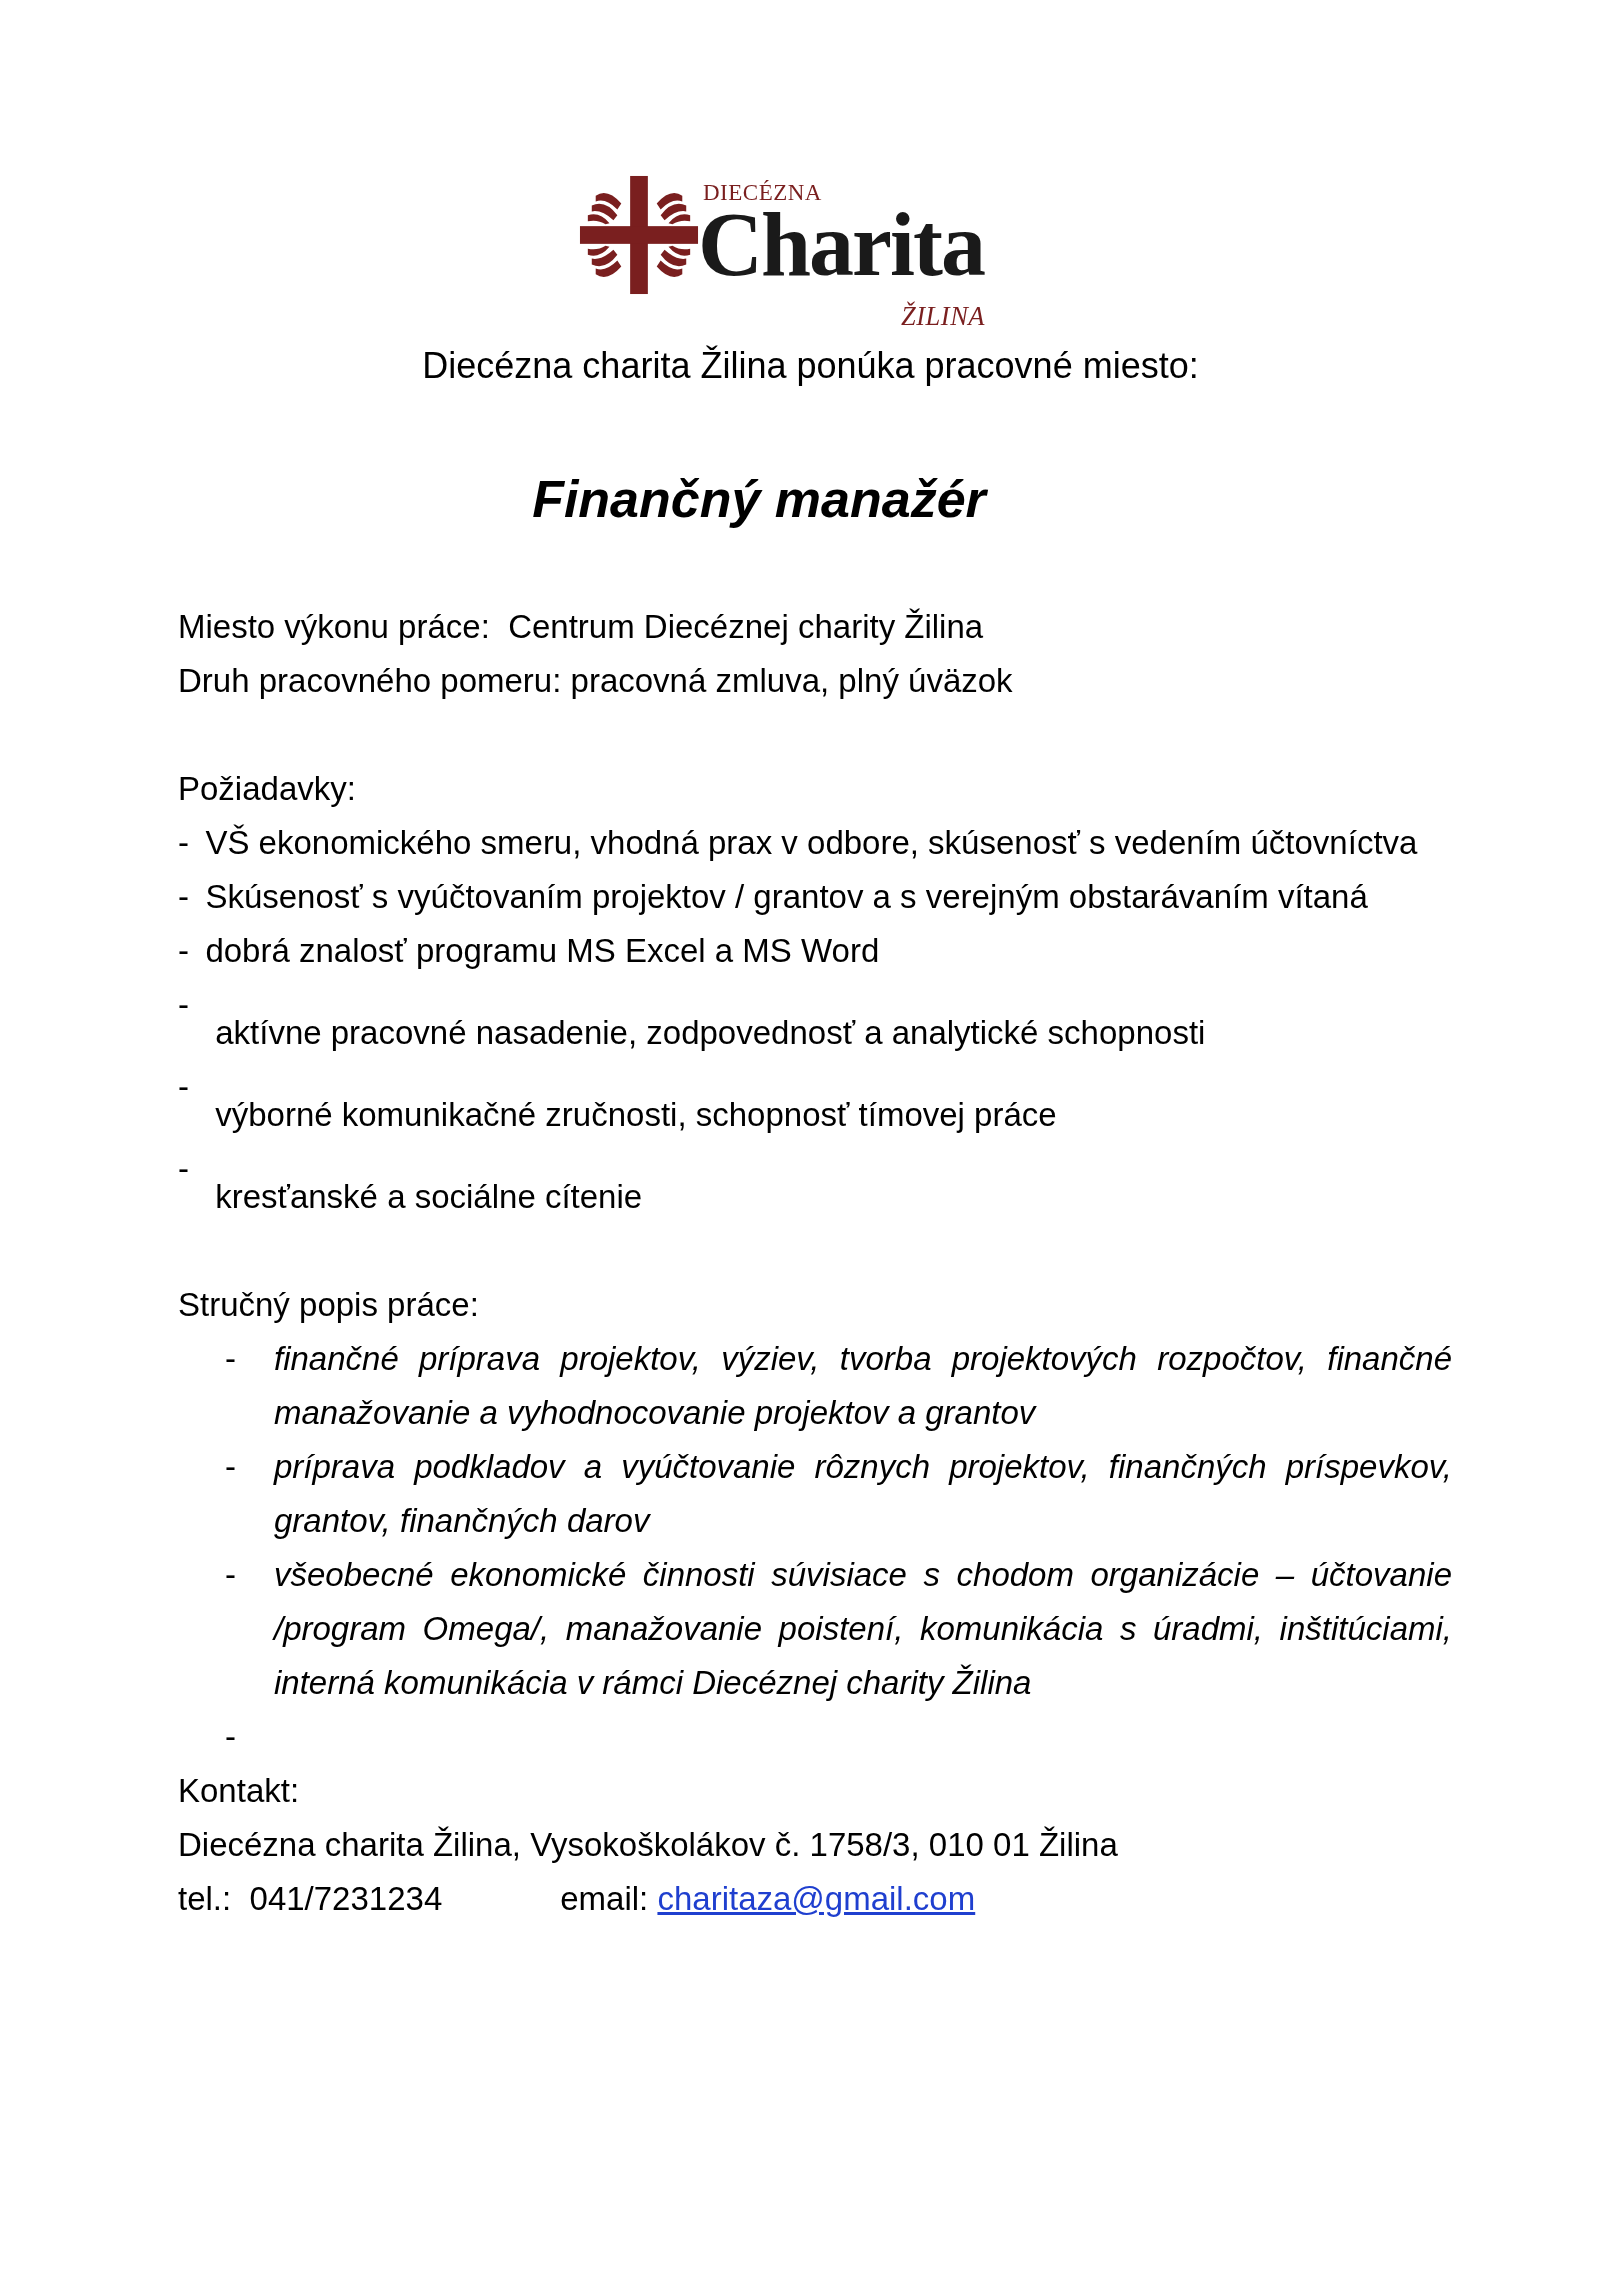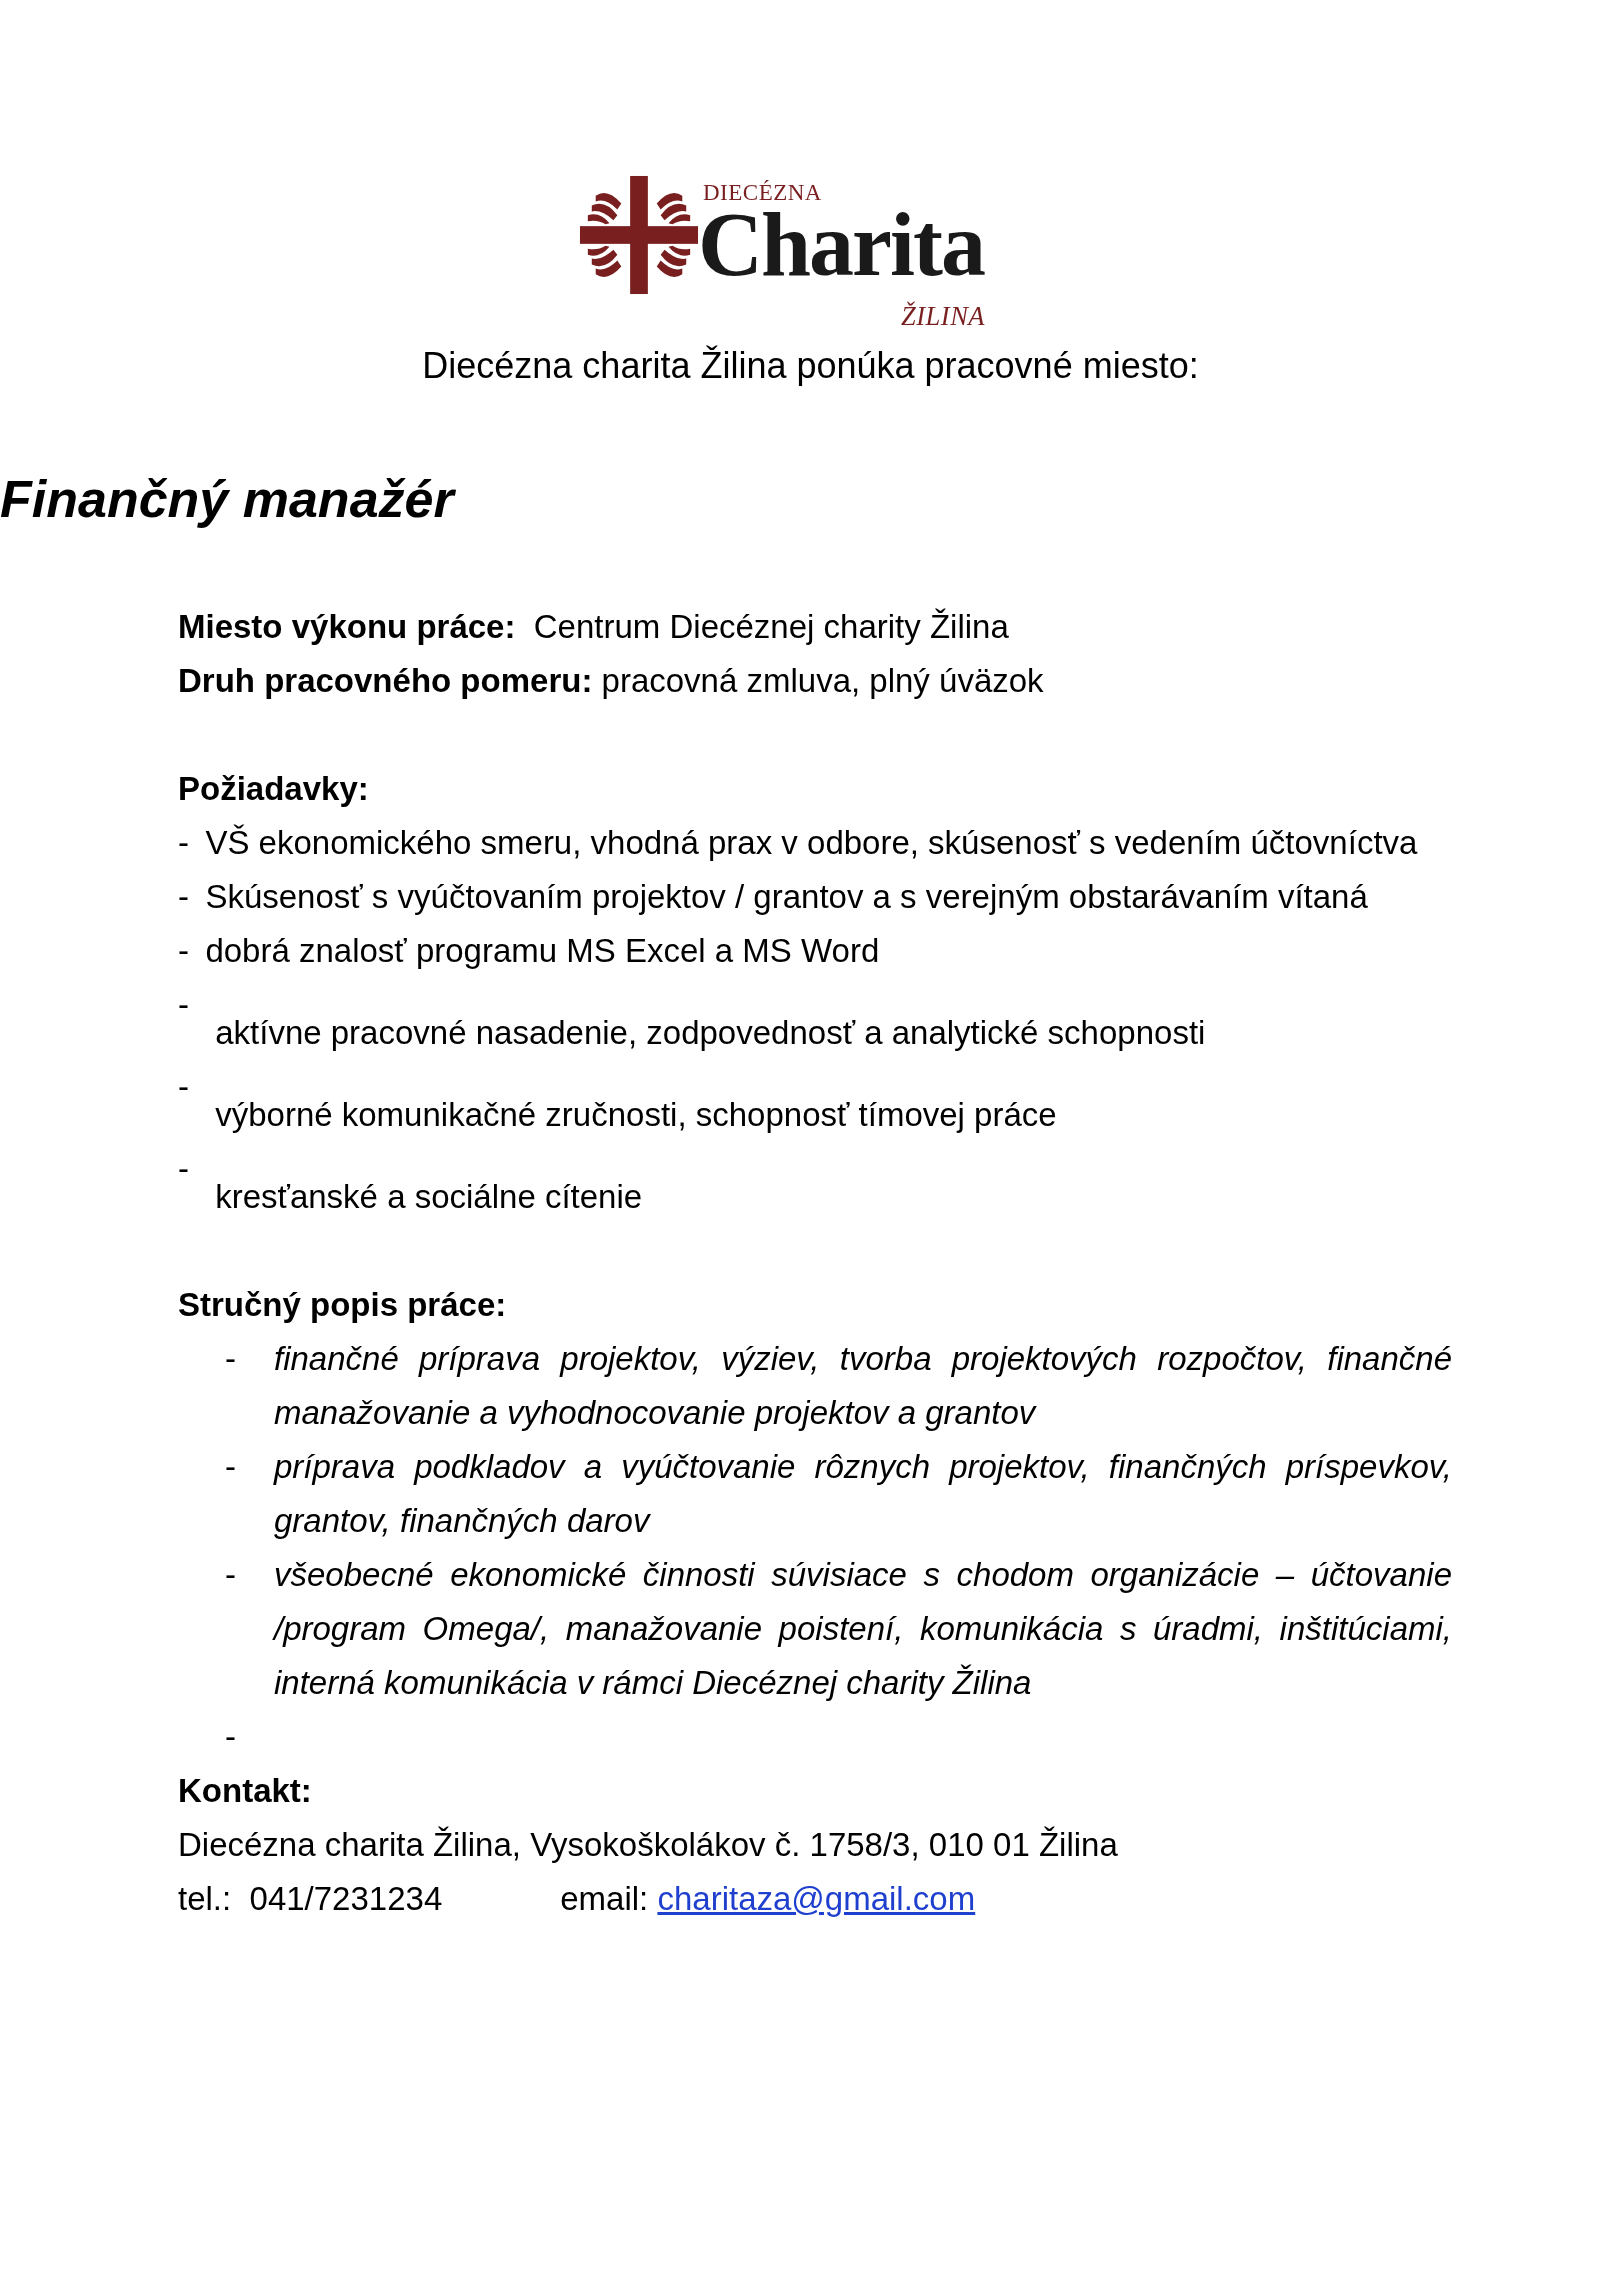--- a/index.html
+++ b/index.html
@@ -7,25 +7,25 @@
          font-family: "Liberation Sans", "DejaVu Sans", sans-serif; color: #000; }
   .logo { position: absolute; left: 578px; top: 174px; width: 421px; height: 167px; }
   .logo-cross { position: absolute; left: 0; top: 0; width: 122px; height: 122px; }
   .logo-top { position: absolute; left: 125px; top: 5.9px; font-family: "Liberation Serif", "DejaVu Serif", serif;
               font-size: 23px; color: #7a1f1f; letter-spacing: 0.5px; }
   .logo-main { position: absolute; left: 120px; top: 25.5px; font-family: "Liberation Serif", "DejaVu Serif", serif;
                font-size: 90px; font-weight: bold; color: #1a1a1a; letter-spacing: -2px; line-height: 1; }
   .logo-bottom { position: absolute; left: 323px; top: 127px; font-family: "Liberation Serif", "DejaVu Serif", serif;
                  font-size: 26.5px; color: #7a1f1f; letter-spacing: 0.5px; font-style: italic; }
   .intro { position: absolute; left: 0; width: 1621px; top: 345px; text-align: center; font-size: 36px; }
-  .title { position: absolute; left: 0; width: 1518px; top: 469px; text-align: left; font-size: 52px;
+  .title { position: absolute; left: 0; width: 1518px; top: 469px; text-align: center; font-size: 52px;
            font-weight: bold; font-style: italic; }
   .content { position: absolute; left: 178px; top: 600px; width: 1274px; font-size: 33px; line-height: 54px; }
   .row { white-space: pre; }
-  b { font-weight: bold; margin-top: 44px; }
+  b { font-weight: normal; margin-top: 44px; }
   .section-gap { height: 54px; }
   .dash-row { display: flex; }
   .dash { display: inline-block; }
   .req .dash { width: 27.4px; }
   .req .txt { flex: 1; }
   .req.indent .txt { padding-left: 9.8px; margin-top: 28px; }
   .desc { margin-left: 47px; }
   .desc .dash-row .dash { width: 49px; }
   .desc .txt { flex: 1; text-align: justify; text-align-last: left; font-style: italic; }
   a.email { color: #1f3fcf; text-decoration: underline; }

